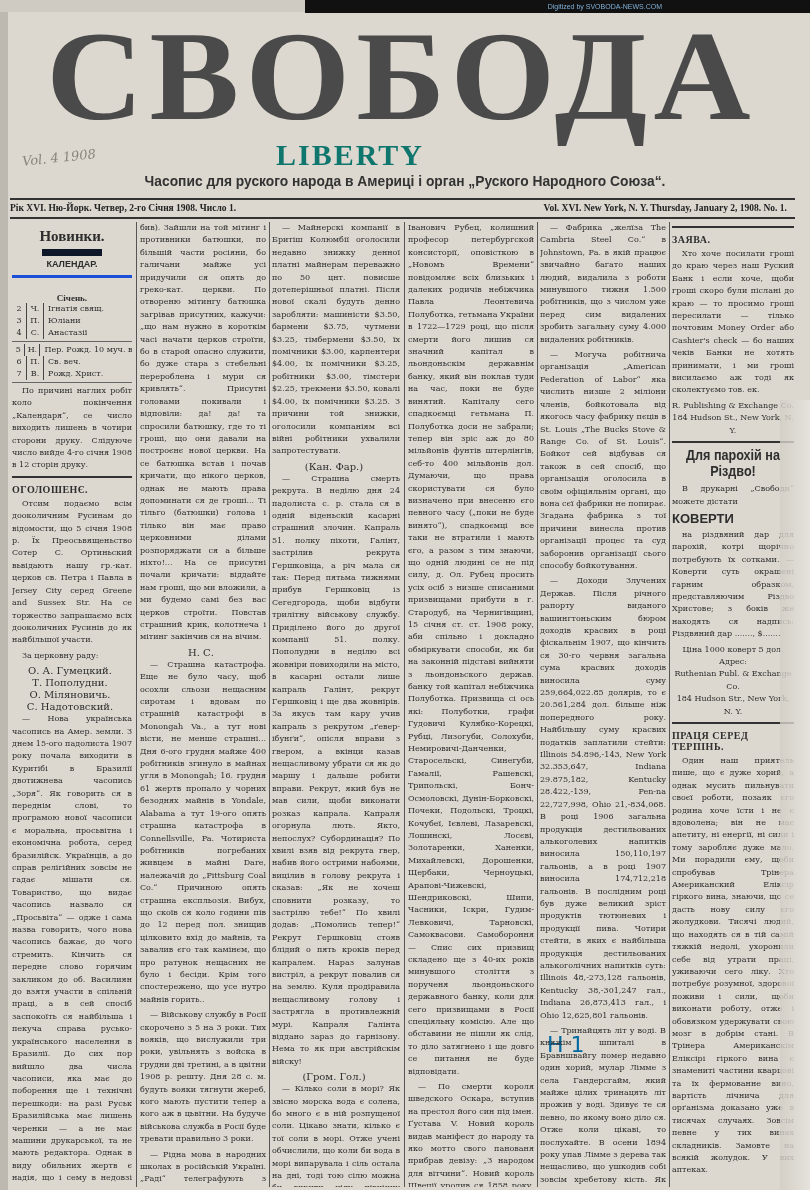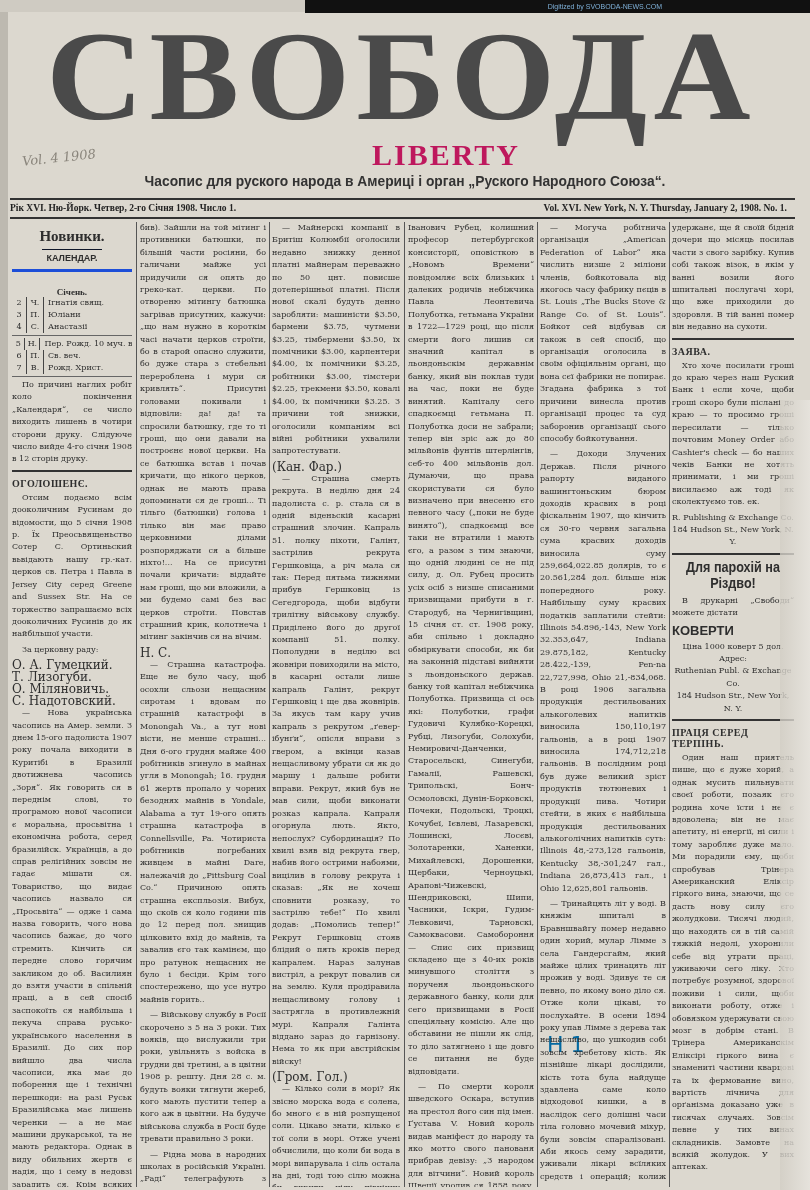--- a/index.html
+++ b/index.html
@@ -1,47 +1,47 @@
 <!DOCTYPE html>
 <html><head>
 <meta charset="utf-8">
 <style>
   html,body{margin:0;padding:0;}
   body{width:810px;height:1190px;overflow:hidden;background:#2a2a2a;font-family:"DejaVu Serif",serif;}
   .page{position:absolute;left:0;top:0;width:810px;height:1190px;background:#dcd8cf;color:#2b2b2b;overflow:hidden;}
   .topstrip{position:absolute;left:0;top:0;width:810px;height:12px;background:#cfcbc2;}
   .digitized{position:absolute;right:0;top:0;width:505px;height:13px;background:#111;color:#7fb0d8;font:7px "Liberation Sans",sans-serif;text-align:right;padding-right:148px;box-sizing:border-box;line-height:13px;}
   .masthead{position:absolute;left:14px;top:16px;width:775px;height:120px;font-family:"Liberation Serif",serif;font-weight:bold;font-size:128px;line-height:120px;letter-spacing:6px;color:#4a4a4a;text-align:center;transform:scaleX(1.05);}
-  .liberty{position:absolute;left:180px;top:138px;width:340px;text-align:right;font:bold 30px "Liberation Serif",serif;letter-spacing:2px;color:#be185d;}
+  .liberty{position:absolute;left:180px;top:138px;width:340px;text-align:center;font:bold 30px "Liberation Serif",serif;letter-spacing:2px;color:#0f766e;}
   .handnote{position:absolute;left:22px;top:150px;font:italic 13px "DejaVu Serif",serif;color:#8a857c;transform:rotate(-6deg);}
   .subtitle{position:absolute;left:60px;top:172px;width:690px;text-align:center;font:bold 15px "Liberation Sans",sans-serif;color:#333;transform:scaleX(.92);}
   .rule2{position:absolute;left:10px;width:785px;border-top:2px solid #333;}
   .dateline{position:absolute;left:10px;top:203px;width:785px;font:bold 9.5px "Liberation Serif",serif;color:#222;}
   .dateline .l{position:absolute;left:0;}
   .dateline .r{position:absolute;right:8px;}
   .col{position:absolute;top:222px;font:8px/12.4px "DejaVu Serif",serif;color:#2e2e2e;text-align:justify;overflow:hidden;}
   .col p{margin:0 0 3px 0;text-indent:10px;}
   .vrule{position:absolute;top:222px;width:0;border-left:1px solid #555;height:965px;}
   .c1{left:12px;width:120px;height:965px;}
   .c2{left:140px;width:126px;height:965px;}
   .c3{left:272px;width:128px;height:965px;}
   .c4{left:408px;width:126px;height:965px;}
   .c5{left:540px;width:126px;height:965px;}
   .c6{left:672px;width:122px;height:965px;}
   .h-novynky{font:bold 15px "Liberation Serif",serif;text-align:center;margin:6px 0 2px;}
-  .h-cal{font:bold 9px "Liberation Sans",sans-serif;text-align:center;margin:4px 0 4px;border-top:1px solid #0f172a;width:50%;margin-left:25%;padding-top:3px;}
+  .h-cal{font:bold 9px "Liberation Sans",sans-serif;text-align:center;margin:4px 0 4px;border-top:7px solid #0f172a;width:50%;margin-left:25%;padding-top:3px;}
   .h-month{font:bold 9px "Liberation Serif",serif;text-align:center;margin-top:6px;border-top:3px solid #1d4ed8;padding-top:15px;}
   .cal-row{display:flex;font-size:8px;line-height:12px;}
   .cal-row .d{width:14px;text-align:center;}
   .cal-row .w{width:16px;text-align:center;border-left:1px solid #444;border-right:1px solid #444;}
   .cal-row .n{padding-left:4px;white-space:nowrap;overflow:hidden;}
   .cal-sep{border-top:1px solid #666;margin:2px 0;}
   .sectitle{font:bold 10px "Liberation Serif",serif;text-align:left;margin:6px 0 3px;letter-spacing:.5px;}
   .hrule{border-top:2px solid #333;margin:4px 0;}
-  .sig{text-align:left;padding-right:4px;font-size:12px;line-height:12px;}
+  .sig{text-align:center;padding-right:4px;font-size:10px;line-height:12px;}
   .ad-title{font:bold 14px "Liberation Sans",sans-serif;text-align:center;margin:4px 0;transform:scaleX(.9);}
   .ad-big{font:bold 13px "Liberation Sans",sans-serif;text-align:left;margin:3px 0;}
   .center{text-align:center;}
   .bold{font-weight:normal;}
   .stain{position:absolute;right:0;top:400px;width:30px;height:790px;background:linear-gradient(90deg,#d2cec5,#e8e5df);opacity:.8;}
   .fold{position:absolute;left:0;top:0;width:8px;height:1190px;background:#bdb9b0;}
   .hnote{position:absolute;left:547px;top:1032px;font:22px "DejaVu Sans",sans-serif;color:#0369a1;}
 </style>
 </head>
 <body>
@@ -100,21 +100,21 @@
           <span class="n">Рожд. Христ.</span>
         </div>
     </div>
     <div class="cal-sep"></div>
     <p class="bold">По причині наглих робіт коло покінчення „Календаря“, се число виходить лишень в чотири сторони друку. Слідуюче число вийде 4-го січня 1908 в 12 сторін друку.</p>
     <div class="hrule"></div>
     <div class="sectitle">ОГОЛОШЕНЄ.</div>
     <p>Отсим подаємо всім дооколичним Русинам до відомости, що 5 січня 1908 р. Їх Преосьвященьство Сотер С. Ортиньский вьвідають нашу гр.-кат. церков св. Петра і Павла в Jersey City серед Greene and Sussex Str. На се торжество запрашаємо всіх дооколичних Русинів до як найбільшої участи.</p>
     <p>За церковну раду:</p>
     <div class="sig">О. А. Гумецкий.</div>
-    <div class="sig">Т. Лизогуби.</div>
+    <div class="sig">Т. Пополудни.</div>
     <div class="sig">О. Міляновичь.</div>
     <div class="sig">С. Надотовский.</div>
     <p>— Нова українська часопись на Амер. земли. З днем 15-ого падолиста 1907 року почала виходити в Куритібі в Бразилії двотижнева часопись „Зоря“. Як говорить ся в переднім слові, то програмою нової часописи є моральна, просьвітна і економічна роботa, серед бразилійск. Українців, а до справ релігійних зовсім не гадає мішати ся. Товариство, що видає часопись назвало ся „Просьвіта“ — одже і сама назва говорить, чого нова часопись бажає, до чого стремить. Кінчить ся передне слово горячим закликом до об. Василиян до взятя участи в спільній праці, а в сей спосіб заспокоїть ся найбільша і пекуча справа русько-українського населення в Бразилії. До сих пор вийшло два числа часописи, яка має до поборення ще і технічні перешкоди: на разі Руськ Бразилійська має лишень черенки — а не має машини друкарської, та не мають редактора. Однак в виду обильних жертв є надія, що і сему в недовзі зарадить ся. Крім всяких інформацій і новинок з житя бразилійських Українців, друкує ся, в ціли познакомлення також чужинців про наш народ і нашу історію, рівнож коротенька наша історія: „Ruthenos Ukrainos no Brasil“ по шпаньски. Часопись коштує в Бразилії 7.000 рейс, а в Злучених Державах і Канаді 2 і пів долара на рік. Адреса редакції: „Aurora“, Jornal Rutheno-Ukraino, Rua Conselheiro Barradas № 194, Curitiba, Parana, Brasil. — Зголошувати ся мож і через редакцію „Свобода“.</p>
 
   </div>
   <div class="vrule" style="left:136px"></div>
 
   <div class="col c2">
     <p style="text-indent:0">бив). Зайшли на той мітинг і противники батюшки, по більшій части росіяни, бо галичани майже усі придучили ся опять до греко-кат. церкви. По отвореню мітингу батюшка загрівав присутних, кажучи: „що нам нужно в короткім часі начати церков строїти, бо в старой опасно служити, бо дуже стара з стебельні перероблена і мури ся кривлять“. Присутні головами покивали і відповіли: да! да! та спросили батюшку, где то ті гроші, що они давали на построєнє нової церкви. На се батюшка встав і почав кричати, що нікого церков, однак не мають права допоминати ся де гроші... Ті тільго (батюшки) голова і тілько він має право церковними ділами розпоряджати ся а більше ніхто!... На се присутні почали кричати: віддайте нам гроші, що ми вложили, а ми будемо самі без вас церков строїти. Повстав страшний крик, колотнеча і мітинг закінчив ся на вічим.</p>
     <div class="sig">Н. С.</div>
@@ -137,37 +137,38 @@
 
   <div class="col c4">
     <p style="text-indent:0">Іванович Рубец, колишний професор петербургской консисторії, оповісткою в „Новомъ Времени“ повідомляє всіх близьких і далеких родичів небіжчика Павла Леонтевича Полуботка, гетьмана України в 1722—1729 році, що після смерти його лишив ся значний капітал в льондоньскім державнім банку, який він поклав туди на час, поки не буде винятий. Капіталу сего спадкоємці гетьмана П. Полуботка доси не забрали; тепер він зріс аж до 80 мільйонів фунтів штерлінгів, себ-то 400 мільйонів дол. Думаючи, що права скористувати ся було визначено при внесеню єго певного часу („поки не буде винято“), спадкоємці все таки не втратили і мають єго, а разом з тим знаючи, що одній людині се не під силу, д. Ол. Рубец просить усіх осіб з низше списаними призвищами прибути в г. Стародуб, на Чернигівщині, 15 січня ст. ст. 1908 року, аби спільно і докладно обміркувати способи, як би на законній підставі вийняти з льондоньского держав. банку той капітал небіжчика Полуботка. Призвища сі ось які: Полуботки, графи Гудовичі Кулябко-Корецкі, Рубці, Лизогуби, Солохуби, Немировичі-Данченки, Старосельскі, Синегуби, Гамалії, Рашевскі, Трипольскі, Бонч-Осмоловскі, Дунін-Борковскі, Почеки, Подольскі, Троцкі, Кочубеї, Ієвлеві, Лазаревскі, Лошинскі, Лосєві, Золотаренки, Ханенки, Михайлевскі, Дорошенки, Щербаки, Черноуцькі, Арапові-Чижевскі, Шендриковскі, Шипи, Часники, Іскри, Гудим-Левковичі, Тарновскі, Самоквасови. Самобороння — Спис сих призвищ складено ще з 40-их років минувшого століття з порученя льондоньского державного банку, коли для сего призвищами в Росії спеціяльну комісію. Але що обставини не пішли як слід, то діло затягнено і ще довго се питання не буде відповідати.</p>
     <p>— По смерти короля шведского Оскара, вступив на престол його син під імен. Ґустава V. Новий король видав маніфест до народу та яко мотто свого панованя прибрав девізу: „З народом для вітчини“. Новий король Швеції уродив ся 1858 року, а в 1881 р. оженив ся з княжною баденьскою, з якою має троє дітий.</p>
 
   </div>
   <div class="hnote">Н 1</div>
   <div class="vrule" style="left:537px"></div>
 
   <div class="col c5">
+    <p>— Фабрика „желїза The Cambria Steel Co.“ в Johnstown, Pa. в якій працює звичайно багато наших людий, видалила з роботи минувшого тижня 1.500 робітників, що з числом уже перед сим видалених зробить загальну суму 4.000 видалених робітників.</p>
     <p>— Могуча робітнича організація „American Federation of Labor“ яка числить низше 2 міліони членів, бойкотовала від якогось часу фабрику пєців в St. Louis „The Bucks Stove &amp; Range Co. of St. Louis“. Бойкот сей відбував ся також в сей спосіб, що організація оголосила в своїм офіціяльнім органі, що вона сєї фабрики не попирає. Згадана фабрика з тої причини винесла против організації процес та суд заборонив організації сього способу бойкотування.</p>
     <p>— Доходи Злучених Держав. Після річного рапорту виданого вашингтоньским бюром доходів красвих в році фіскальнім 1907, що кінчить ся 30-го червня загальна сума красвих доходів виносила суму 259,664,022.85 долярів, то є 20.561,284 дол. більше ніж попередного року. Найбільшу суму красвих податків заплатили стейти: Illinois 54.896,-143, New York 32.353,647, Indiana 29.875,182, Kentucky 28.422,-139, Pen-na 22,727,998, Ohio 21,-834,068. В році 1906 загальна продукція дестильованих алькоголевих напитків виносила 150,110,197 гальонів, а в році 1907 виносила 174,712,218 гальонів. В послідним році був дуже великий зріст продуктів тютюневих і продукції пива. Чотири стейти, в яких є найбільша продукція дестильованих алькоголічних напитків суть: Illinois 48,-273,128 гальонів, Kentucky 38,-301,247 гал., Indiana 26,873,413 гал., і Ohio 12,625,801 гальонів.</p>
     <p>— Тринайцять літ у воді. В княжім шпиталі в Бравншвайгу помер недавно один хорий, мулар Лімме з села Гандерсгайм, який майже цілих тринацять літ прожив у воді. Здивує те ся певно, по якому воно діло ся. Отже коли цікаві, то послухайте. В осени 1894 року упав Лімме з дерева так нещасливо, що ушкодив собі зовсім хребетову кість. Як пізнійше лікарі дослідили, кість тота була найдуще здавлена саме коло відходової кишки, а в наслідок сего долішні часи тіла головно мочевий міхур, були зовсім спаралізовані. Аби якось сему зарадити, уживали лікарі всїляких средств і операцій; колиж однак показали ся они безуспішні, рішили для хорого Лімма справити безнастанну купіль, аби лише вдержати його при житю. Ото вложили його лікарі на крата у відповідно приготованій ванні так, що вода сягала йому до грудий. Осібний механічний прилад вдержував воду в температурі 27—28 степенів R. В такій купелі прожив бідачиско Лімме 12 літ і 9 місяців! У воді він їв, у воді спав і у воді навчив ся працювати. Робив квітки, дротував горшки, шив і ткав всїлякі річи, а так старанно і тревало їх виконував, що все находили ся на них покупці. Таким способом заробляв собі на</p>
   </div>
   <div class="vrule" style="left:669px"></div>
 
   <div class="col c6">
-    <p style="text-indent:0">удержанє, ще й своїй бідній дочери що місяць посилав части з свого зарібку. Купив собі також візок, в якім у ванні возили його шпитальні послугачі хорі, що вже приходили до здоровля. В тій ванні помер він недавно на сухоти.</p>
     <div class="hrule"></div>
     <div class="sectitle">ЗАЯВА.</div>
     <p>Хто хоче посилати гроші до краю через наш Руский Банк і если хоче, щоби гроші скоро були післані до краю — то просимо гроші пересилати — тілько почтовим Money Order або Cashier's check — бо наших чеків Банки не хотять принимати, і ми гроші висилаємо аж тоді як сколектуємо тов. ек.</p>
     <div class="center bold">R. Publishing &amp; Exchange Co.</div>
     <div class="center">184 Hudson St., New York, N. Y.</div>
     <div class="hrule"></div>
     <div class="ad-title">Для парохій на Різдво!</div>
     <p>В друкарні „Свободи“ можете дістати</p>
     <div class="ad-big">КОВЕРТИ</div>
+    <p class="bold">на різдвяний дар для парохій, котрі щорічно потребують їх сотками. — Коверти суть окрашені гарним образком, представляючим Різдво Христове; з боків же находять ся надпись: Різдвяний дар .......,  $.......</p>
     <div class="center bold">Ціна 1000 коверт 5 дол.</div>
     <div class="center">Адрес:</div>
     <div class="center bold">Ruthenian Publ. &amp; Exchange Co.</div>
     <div class="center bold">184 Hudson Str., New York, N. Y.</div>
     <div class="hrule"></div>
     <div class="sectitle">ПРАЦЯ СЕРЕД ТЕРПІНЬ.</div>
     <p class="bold">Один наш приятель пише, що є дуже хорий, а однак мусить пильнувати своєї роботи, позаяк єго родина хоче їсти і не є вдоволена; він не має апетиту, ні енергії, ні сили і тому заробляє дуже мало. Ми порадили єму, щоби спробував Трінера Американский Еліксір гіркого вина, знаючи, що се дасть нову силу єго жолудкови. Тисячі людий, що находять ся в тій самій тяжкій недолі, ухоронили себе від утрати праці, уживаючи сего ліку. Хто потребує розумної, здорової поживи і сили, щоби виконати роботу, отже і обовязком удержувати свою мозг в добрім стані. В Трінера Американскім Еліксірі гіркого вина є знамениті частини кварцові та їх фермованне вино, вартість лічнича для орґанізма доказано уже в тисячах случаях. Зовсім певне у тих винах складників. Замовте на всякій жолудок. У вих аптеках.</p>
 
   </div>
   <div class="stain"></div>

